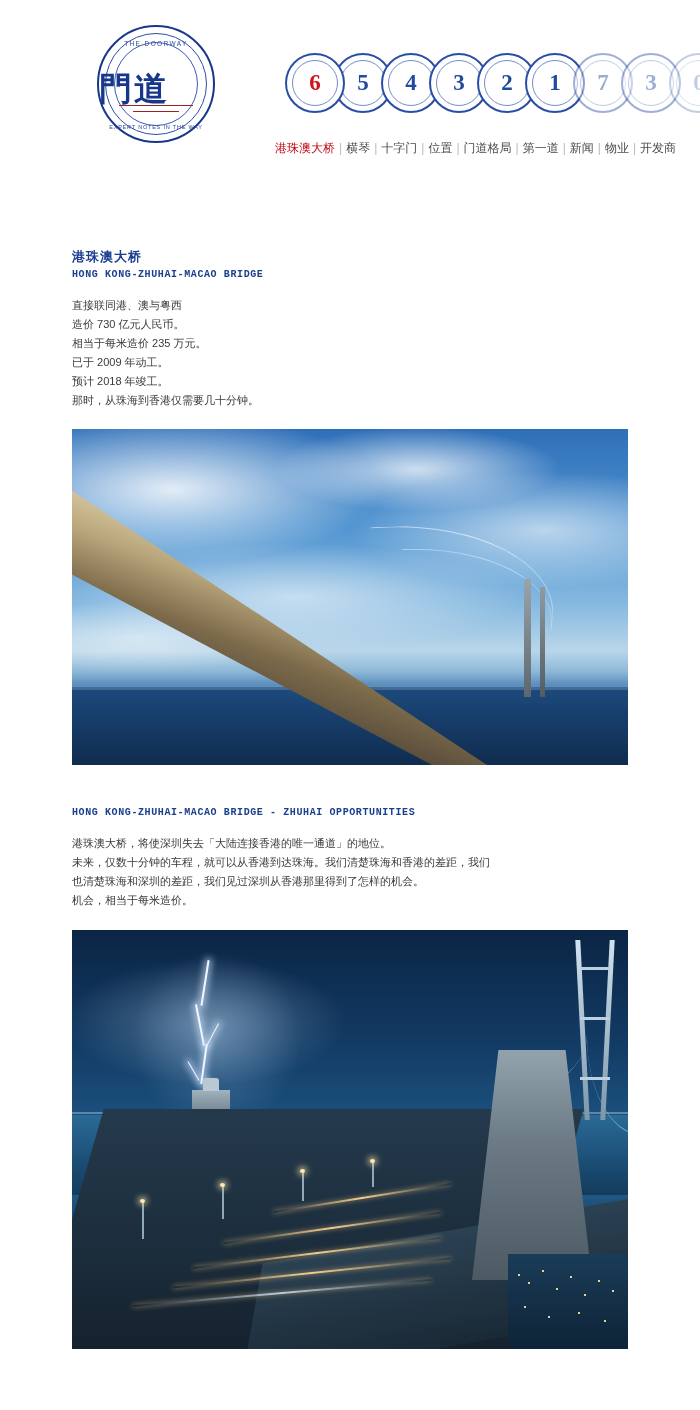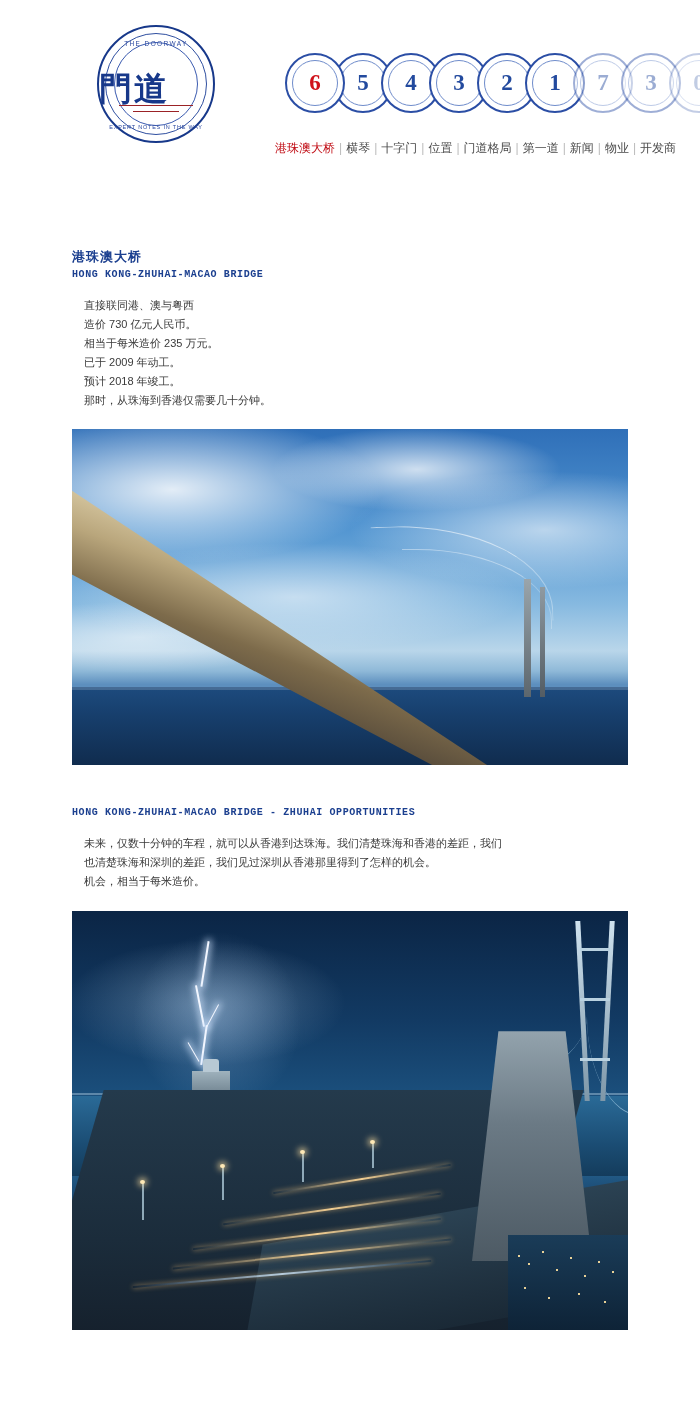--- a/index.html
+++ b/index.html
@@ -184,21 +184,21 @@
     font-size: 10px;
     font-weight: bold;
     color: #1b3f8f;
     letter-spacing: 0.6px;
     margin: 0 0 16px 0;
   }
   .body-text {
     font-size: 11px;
     line-height: 1.72;
     color: #3a3a3a;
-    margin: 12px;
+    margin: 0;
   }
   .body-text p { margin: 0; }
 
   .photo {
     position: relative;
     margin-top: 20px;
     width: 556px;
     overflow: hidden;
   }
 
@@ -505,20 +505,21 @@
         <div class="cable1b"></div>
         <div class="deck1"></div>
         <div class="tower1"></div>
         <div class="tower1b"></div>
       </div>
     </div>
 
     <div class="section" style="padding-top:42px;">
       <h3 class="sec-title-en">HONG KONG-ZHUHAI-MACAO BRIDGE - ZHUHAI OPPORTUNITIES</h3>
       <div class="body-text">
+        <p>港珠澳大桥，将使深圳失去「大陆连接香港的唯一通道」的地位。</p>
         <p>未来，仅数十分钟的车程，就可以从香港到达珠海。我们清楚珠海和香港的差距，我们</p>
         <p>也清楚珠海和深圳的差距，我们见过深圳从香港那里得到了怎样的机会。</p>
         <p>机会，相当于每米造价。</p>
       </div>
 
       <div class="photo photo2">
         <div class="sky2"></div>
         <div class="glow2"></div>
         <div class="lightning">
           <i class="b1"></i>

